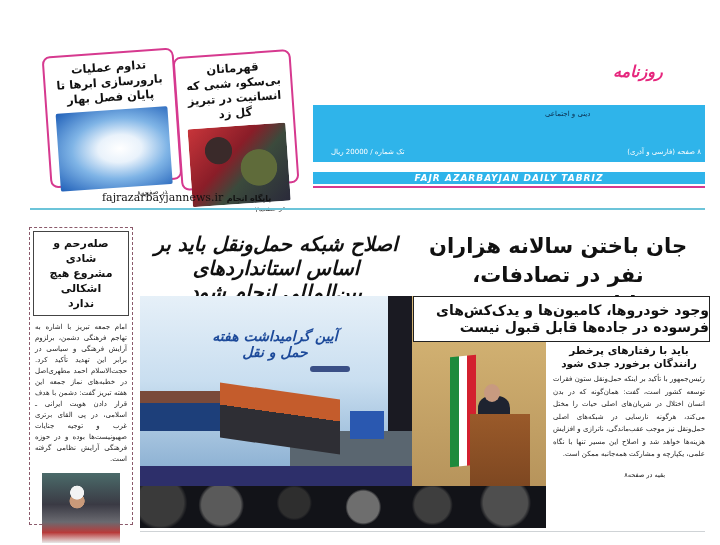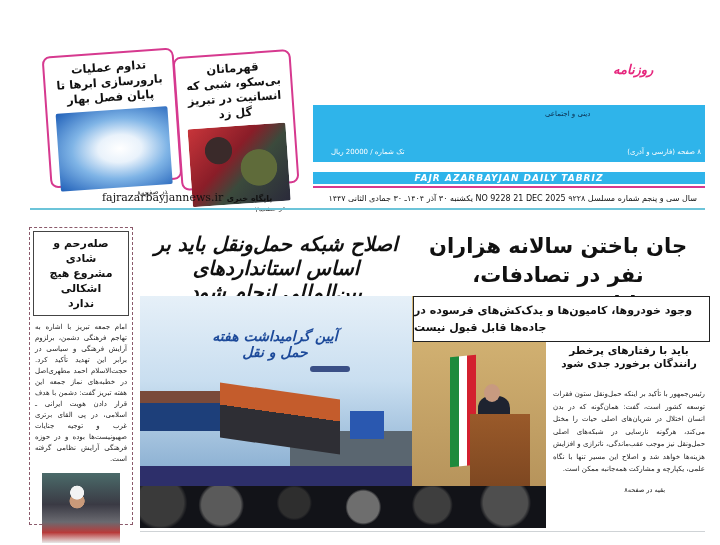--- a/index.html
+++ b/index.html
@@ -26,21 +26,21 @@
   .mast { position: absolute; left: 313px; top: 40px; width: 392px; height: 150px; }
   .mast .blueband { position: absolute; left: 0; right: 0; top: 65px; height: 57px; background: #2fb4ea; }
   .mast .whiteline { position: absolute; left: 0; right: 0; top: 122px; height: 10px; background: #fff; }
   .mast .engband { position: absolute; left: 0; right: 0; top: 132px; height: 12px; background: #2fb4ea;
      color: #fff; font-weight: bold; font-style: italic; font-size: 9px; letter-spacing: 1px; text-align: center; line-height: 12px; }
   .mast .pinkline { position: absolute; left: 0; right: 0; top: 146px; height: 2px; background: #d6398f; }
   .mast .logo { position: absolute; left: 70px; top: 0; width: 300px; height: 140px; direction: rtl; text-align: center;
      font-family: "DejaVu Serif", serif; font-weight: bold; font-style: italic; font-size: 64px; line-height: 120px;
      color: #e6267d; -webkit-text-stroke: 2px #ffffff;
      text-shadow: 0 0 0 #e6267d, 2px 2px 0 #b0155c, -1px -1px 0 #fff; }
-  .mast .roozname { position: absolute; left: 300px; top: 22px; color: #e6267d; font-weight: bold; font-style: italic; font-size: 13px; direction: rtl; }
+  .mast .roozname { position: absolute; left: 300px; top: 22px; color: #e6267d; font-weight: bold; font-style: italic; font-size: 16px; direction: rtl; }
   .mast .genre { position: absolute; left: 232px; top: 70px; color: #0b2b4a; font-size: 7px; direction: rtl; }
   .mast .pages { position: absolute; right: 4px; top: 108px; color: #fff; font-size: 7px; direction: rtl; }
   .mast .price { position: absolute; left: 18px; top: 108px; color: #fff; font-size: 7px; direction: rtl; }
 
   
   .infobar { position: absolute; left: 30px; top: 190px; width: 675px; height: 20px; border-bottom: 2px solid #6cc4d9; }
   .infobar .dateline { position: absolute; right: 8px; top: 4px; font-size: 8px; color: #111; direction: rtl; white-space: nowrap; }
   .infobar .site { position: absolute; left: 72px; top: 1px; font-size: 11px; direction: ltr; white-space: nowrap; font-family: "DejaVu Serif", serif; }
   .infobar .site b { font-family: "DejaVu Sans", sans-serif; font-size: 8px; }
 
@@ -55,21 +55,21 @@
   .leftcol .lc-ref { font-size: 6.5px; text-align: center; }
 
   
   .mainhead { position: absolute; left: 412px; top: 232px; width: 292px; direction: rtl; text-align: center;
      font-weight: bold; font-size: 21px; line-height: 29px; color: #111; }
   .secondhead { position: absolute; left: 150px; top: 232px; width: 252px; direction: rtl; text-align: center;
      font-weight: bold; font-style: italic; font-size: 20px; line-height: 24px; color: #111; }
 
   
   .photo { position: absolute; left: 140px; top: 296px; width: 406px; height: 232px; overflow: hidden; background: #1a1a22; }
-  .photo .screen { position: absolute; left: 0; top: 0; width: 272px; height: 170px;
+  .photo .screen { position: absolute; left: 0; top: 0; width: 248px; height: 170px;
      background: linear-gradient(180deg, #e6f0f8 0%, #c9def0 50%, #8fb3d4 100%); }
   .photo .screen .sc-title { position: absolute; left: 60px; top: 32px; width: 150px; text-align: center; direction: rtl;
      font-style: italic; font-weight: bold; font-size: 14px; color: #1d4a9a; font-family: "DejaVu Serif", serif; }
   .photo .screen .ship { position: absolute; left: 0; top: 95px; width: 90px; height: 40px; background: linear-gradient(180deg,#7a4a3a 0 30%,#1d3f7a 30% 100%); }
   .photo .screen .train { position: absolute; left: 80px; top: 95px; width: 120px; height: 55px; background: linear-gradient(180deg,#c45c2c 0 40%,#2e2e34 40% 100%); transform: skewY(8deg); }
   .photo .screen .truck { position: absolute; left: 210px; top: 115px; width: 34px; height: 28px; background: #2a58b0; }
   .photo .screen .road { position: absolute; left: 150px; top: 135px; width: 122px; height: 35px; background: #5a6670; }
   .photo .screen .plane { position: absolute; left: 170px; top: 70px; width: 40px; height: 6px; background: #3a4f86; border-radius: 3px; }
   .photo .stageband { position: absolute; left: 0; top: 170px; width: 272px; height: 30px; background: #2d2f6a; }
   .photo .wall { position: absolute; left: 272px; top: 0; width: 134px; height: 200px; background: linear-gradient(180deg,#d9b978,#b5925a); }
@@ -79,26 +79,26 @@
   .photo .speaker { position: absolute; left: 338px; top: 100px; width: 32px; height: 60px; background: #1e2330; border-radius: 12px 12px 0 0; }
   .photo .speaker-head { position: absolute; left: 344px; top: 88px; width: 16px; height: 18px; background: #c89a80; border-radius: 50%; }
   .photo .crowd { position: absolute; left: 0; top: 190px; width: 406px; height: 42px;
      background: radial-gradient(circle at 5% 40%,#3a3a3a 0 6%,transparent 7%), radial-gradient(circle at 20% 45%,#5a5a5a 0 6%,transparent 7%),
                  radial-gradient(circle at 38% 40%,#2e2e2e 0 6%,transparent 7%), radial-gradient(circle at 55% 50%,#6e6e6e 0 7%,transparent 8%),
                  radial-gradient(circle at 72% 45%,#3e3e3e 0 6%,transparent 7%), radial-gradient(circle at 90% 40%,#4e4e4e 0 6%,transparent 7%),
                  #121318; }
 
   
   .subbox { position: absolute; left: 413px; top: 296px; width: 297px; height: 46px; background: #fff; border: 1px solid #222;
-     direction: rtl; text-align: left; font-weight: bold; font-size: 11px; line-height: 17px; padding-top: 5px; }
+     direction: rtl; text-align: right; font-weight: bold; font-size: 14px; line-height: 17px; padding-top: 5px; }
 
   
   .rightcol { position: absolute; left: 553px; top: 344px; width: 152px; direction: rtl; }
   .rightcol .rc-head { font-weight: bold; font-size: 10.5px; line-height: 13px; text-align: center; }
-  .rightcol .rc-body { margin-top: 18px; font-size: 7px; line-height: 12.5px; text-align: justify; color: #222; }
+  .rightcol .rc-body { margin-top: 3px; font-size: 7px; line-height: 12.5px; text-align: justify; color: #222; }
   .rightcol .rc-ref { margin-top: 10px; font-size: 6.5px; padding-right: 40px; }
 
   .bottomrule { position: absolute; left: 140px; top: 531px; width: 565px; height: 1px; background: #cfd3d6; }
 </style>
 </head>
 <body>
 
 <div class="teaser teaser1">
   <div class="t-title">تداوم عملیات بارورسازی ابرها تا پایان فصل بهار</div>
   <div class="t-img img-clouds"></div>
@@ -115,24 +115,23 @@
   <div class="whiteline"></div>
   <div class="engband">FAJR AZARBAYJAN  DAILY TABRIZ</div>
   <div class="pinkline"></div>
   <div class="roozname">روزنامه</div>
   <div class="genre">دینی و اجتماعی</div>
   <div class="pages">۸ صفحه (فارسی و آذری)</div>
   <div class="price">تک شماره / 20000 ریال</div>
 </div>
 
 <div class="infobar">
-  <div class="dateline">سال سی و پنجم شماره مسلسل ۹۲۲۸  NO 9228   21 DEC 2025 یکشنبه ۳۰ آذر ۱۴۰۴ـ ۳۰ جمادی الثانی ۱۴۴۷</div>
   <div class="site">
     <span>fajrazarbayjannews.ir</span>
-    <b>پایگاه خبری</b>
+    <b>پایگاه انجام</b>
   </div>
 </div>
 
 <div class="leftcol">
   <div class="lc-headbox">صله‌رحم و شادی مشروع هیچ اشکالی ندارد</div>
   <div class="lc-body">امام جمعه تبریز با اشاره به تهاجم فرهنگی دشمن، برلزوم آرایش فرهنگی و سیاسی در برابر این تهدید تأکید کرد. حجت‌الاسلام احمد مطهری‌اصل در خطبه‌های نماز جمعه این هفته تبریز گفت: دشمن با هدف قرار دادن هویت ایرانی ـ اسلامی، در پی القای برتری غرب و توجیه جنایات صهیونیست‌ها بوده و در حوزه فرهنگی آرایش نظامی گرفته است.</div>
   <div class="lc-img"></div>
   <div class="lc-ref">بقیه در صفحه۲</div>
 </div>
 

